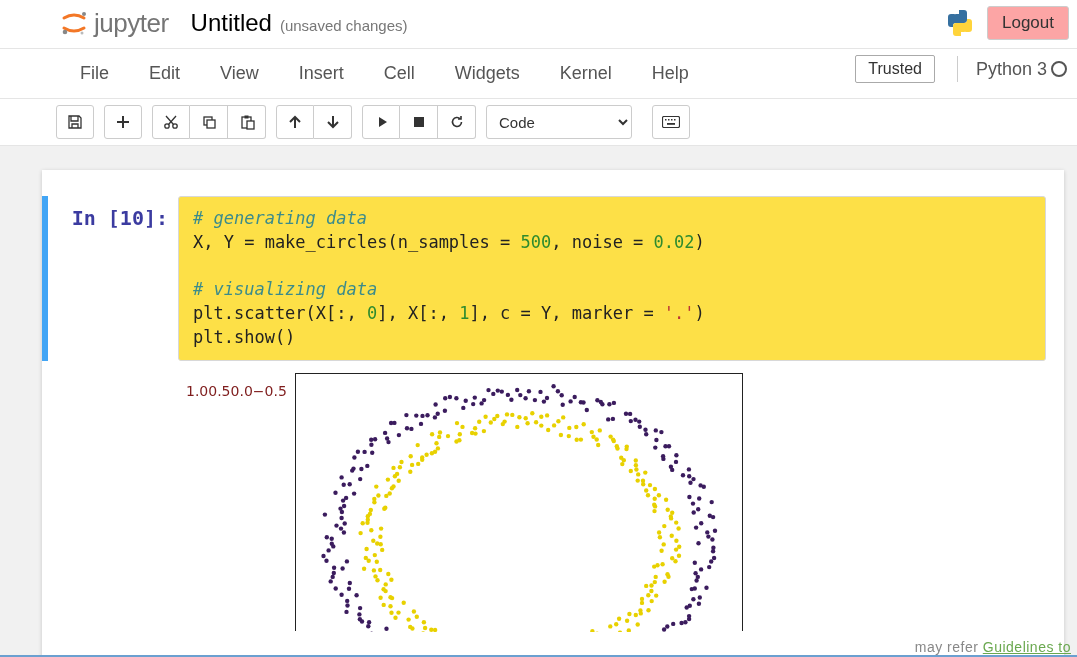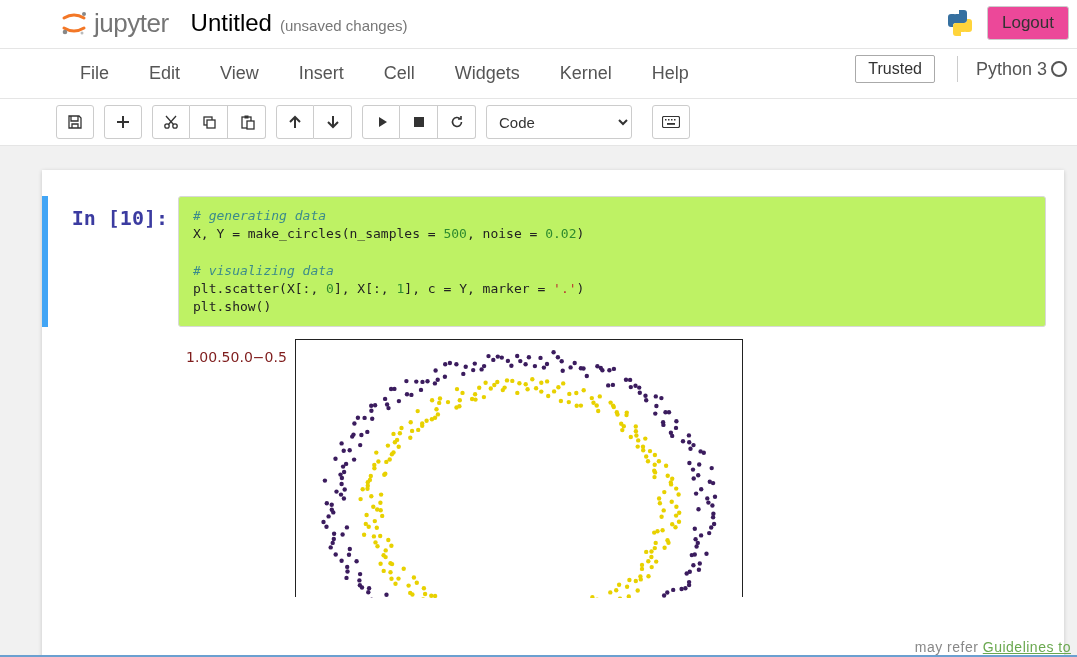--- a/index.html
+++ b/index.html
@@ -6,21 +6,21 @@
   body { font-family: "Helvetica Neue", Helvetica, Arial, sans-serif; background: #fff; width: 1077px; height: 657px; overflow: hidden; position: relative; }
   .header { display: flex; align-items: center; padding: 6px 0 8px 0; border-bottom: 1px solid #e5e5e5; }
   .logo { display: flex; align-items: center; margin-left: 60px; }
   .logo-img { width: 28px; height: 28px; position: relative; margin-right: 6px; }
   .logo-text { font-size: 26px; color: #757575; letter-spacing: -0.5px; }
   .title-area { display: flex; align-items: baseline; margin-left: 22px; }
   .nb-title { font-size: 24px; color: #000; font-weight: 400; }
   .nb-status { font-size: 15px; color: #777; margin-left: 8px; }
   .header-right { margin-left: auto; display: flex; align-items: center; margin-right: 8px; gap: 12px; }
   .py-logo { width: 30px; height: 30px; }
-  .logout-btn { border: 1px solid #ccc; background: #ec4899; padding: 6px 14px; font-size: 17px; border-radius: 3px; cursor: pointer; color: #333; }
+  .logout-btn { border: 1px solid #ccc; background: #fca5a5; padding: 6px 14px; font-size: 17px; border-radius: 3px; cursor: pointer; color: #333; }
   .menubar { display: flex; align-items: flex-start; padding: 6px 0; border-bottom: 1px solid #e5e5e5; position: relative; gap: 32px; }
   .menus { display: flex; margin-left: 60px; gap: 0; }
   .menu-item { padding: 8px 20px; font-size: 18px; color: #555; cursor: pointer; }
   .menubar-right { margin-left: auto; display: flex; align-items: center; margin-right: 10px; gap: 22px; }
   .trusted { border: 1px solid #aaa; padding: 4px 12px; font-size: 16px; color: #333; border-radius: 2px; cursor: pointer; }
   .kernel-wrap { display: flex; align-items: center; gap: 4px; }
   .divider { width: 1px; height: 26px; background: #ccc; }
   .kernel-name { font-size: 18px; color: #555; }
   .kernel-circle { width: 16px; height: 16px; border: 2px solid #555; border-radius: 50%; }
   .toolbar { display: flex; align-items: center; padding: 6px 0 6px 56px; border-bottom: 1px solid #e5e5e5; gap: 0; }
@@ -28,21 +28,21 @@
   .tb-btn { border: 1px solid #ccc; background: #fff; width: 38px; height: 34px; display: flex; align-items: center; justify-content: center; cursor: pointer; }
   .btn-group .tb-btn:first-child { border-top-left-radius: 3px; border-bottom-left-radius: 3px; }
   .btn-group .tb-btn:last-child { border-top-right-radius: 3px; border-bottom-right-radius: 3px; }
   .btn-group .tb-btn:not(:first-child) { border-left: none; }
   .cell-type-select { border: 1px solid #ccc; height: 34px; width: 146px; padding: 0 8px; font-size: 15px; color: #333; background: #fff; border-radius: 3px; margin-right: 20px; }
   .notebook-bg { background: #f1f1f1; padding: 24px 0 0 42px; height: 100%; }
   .notebook { background: #fff; box-shadow: 0 1px 4px rgba(0,0,0,0.18); padding: 26px 18px 0 0; width: 1022px; min-height: 500px; }
   .cell { display: flex; }
   .cell-selected { border-left: 6px solid #42a5f5; }
   .prompt { width: 130px; flex-shrink: 0; text-align: right; padding: 10px 10px 0 0; font-family: Menlo, Consolas, "DejaVu Sans Mono", monospace; font-size: 20px; color: #3b3ba0; font-weight: 600; }
-  .input-area { flex: 1; border: 1px solid #d8d8d8; background: #bef264; border-radius: 3px; padding: 10px 14px; font-family: Menlo, Consolas, "DejaVu Sans Mono", monospace; font-size: 13px; line-height: 1.4; color: #222; white-space: pre; overflow-x: auto; }
+  .input-area { flex: 1; border: 1px solid #d8d8d8; background: #fde047; border-radius: 3px; padding: 10px 14px; font-family: Menlo, Consolas, "DejaVu Sans Mono", monospace; font-size: 17px; line-height: 1.4; color: #222; white-space: pre; overflow-x: auto; }
   .tok-comment { color: #3b8b8b; font-style: italic; }
   .tok-num { color: #2e8b2e; }
   .tok-str { color: #b33; }
   .output-row { display: flex; margin-top: 6px; }
   .output-prompt { width: 130px; flex-shrink: 0; }
   .output-area { flex: 1; padding: 6px 0 0 14px; }
   .chart-wrap { display: flex; }
   .ytick-col { display: flex; flex-direction: row; justify-content: space-between; align-items: flex-start; padding-right: 8px; font-family: "DejaVu Sans",Arial,sans-serif; font-size: 14px; color: #7f1d1d; height: 244px; margin-top: 10px;}
   .plot-box { width: 448px; height: 258px; border-top: 1.5px solid #222; border-left: 1.5px solid #222; border-right: 1.5px solid #222; position: relative; flex-shrink: 0; }
   svg.scatter { position: absolute; left: 0; top: 0; }

